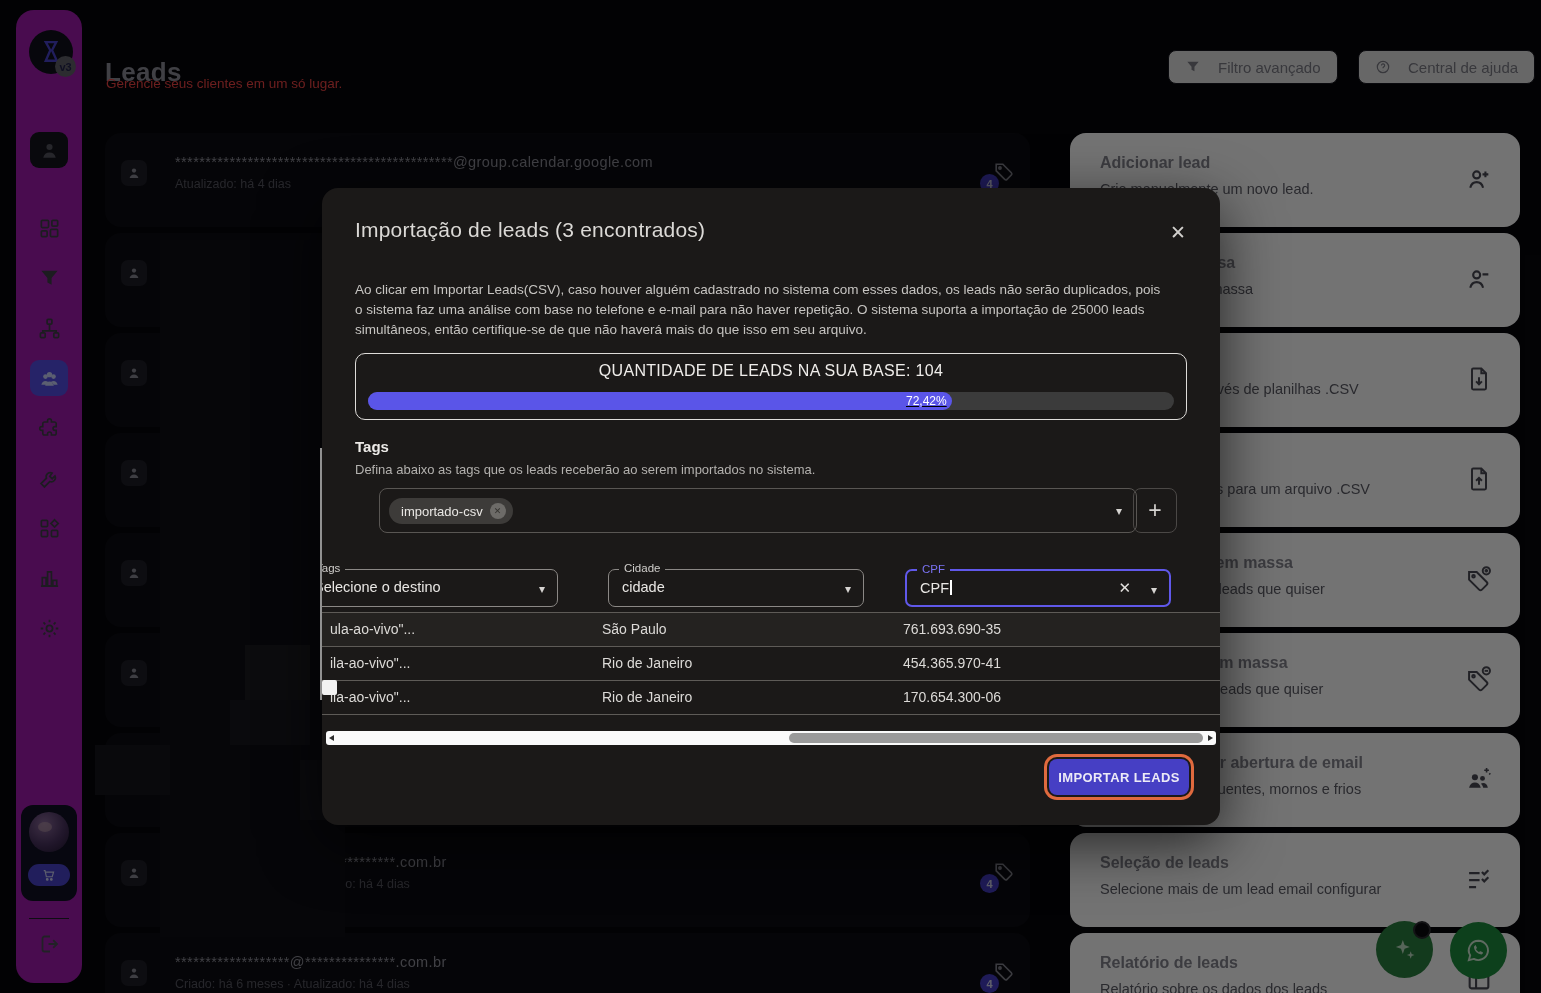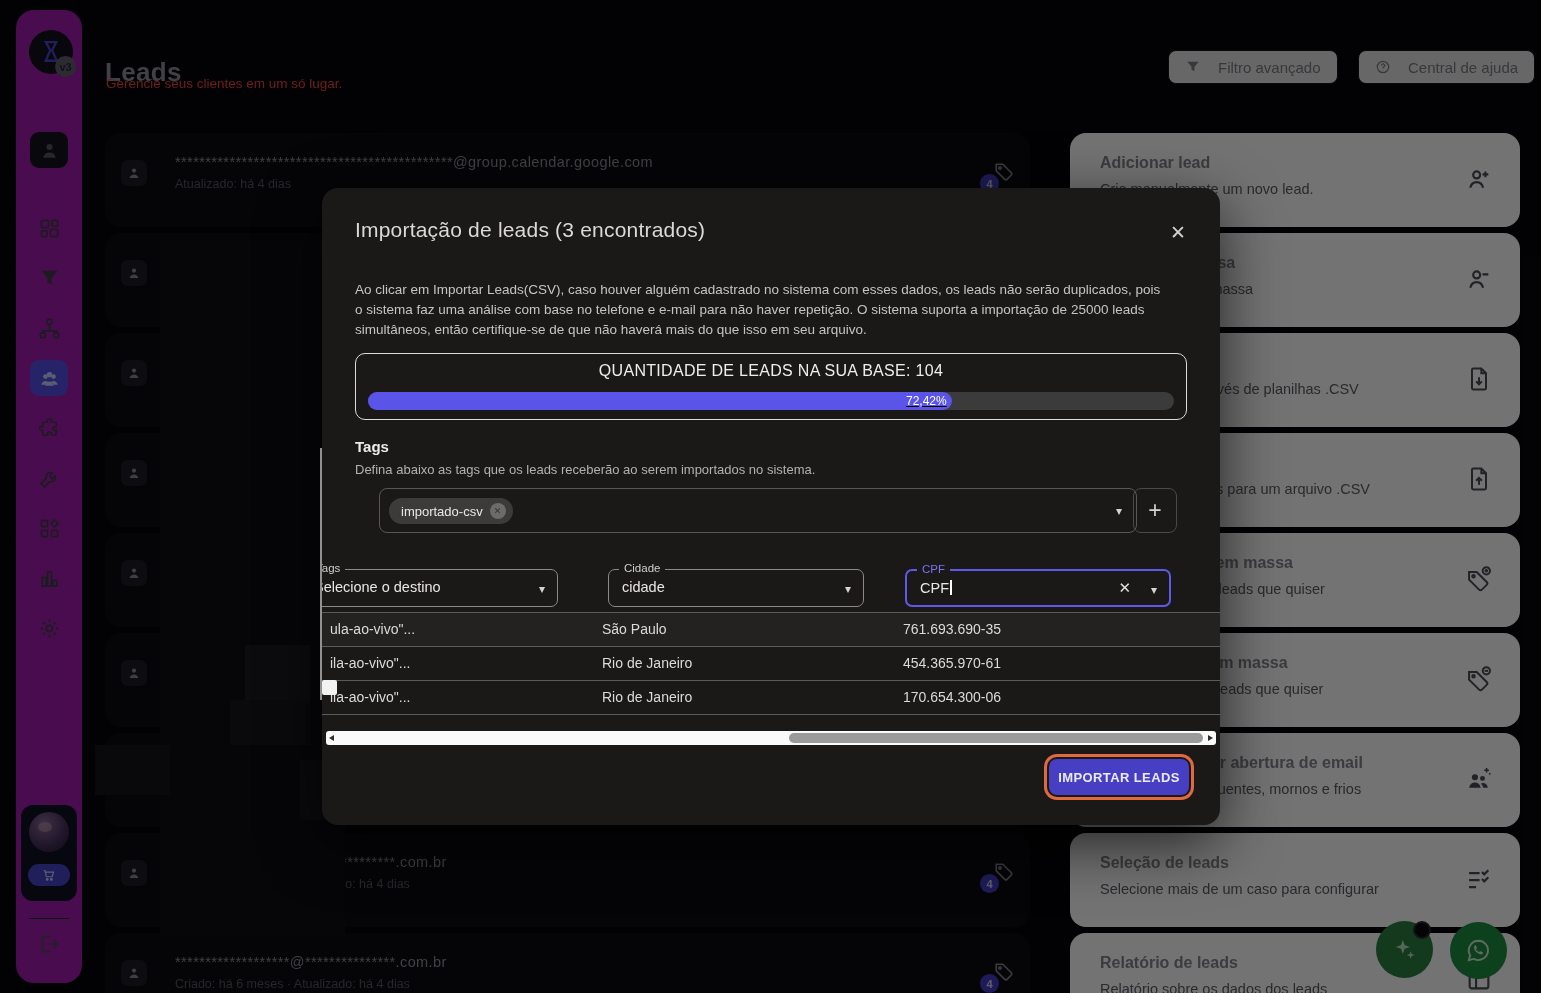--- a/index.html
+++ b/index.html
@@ -520,21 +520,21 @@
       <div class="card">
         <div class="card-title">Temperatura por abertura de email</div>
         <div class="card-sub">Identifique leads quentes, mornos e frios</div>
         <svg class="card-ic">
           <use href="#sym-people-sparkle"></use>
         </svg>
       </div>
 
       <div class="card">
         <div class="card-title">Seleção de leads</div>
-        <div class="card-sub">Selecione mais de um caso para configurar</div>
+        <div class="card-sub">Selecione mais de um lead email configurar</div>
         <svg class="card-ic">
           <use href="#sym-checklist"></use>
         </svg>
       </div>
 
       <div class="card">
         <div class="card-title">Relatório de leads</div>
         <div class="card-sub">Relatório sobre os dados dos leads</div>
         <svg class="card-ic">
           <use href="#sym-report"></use>
@@ -604,21 +604,21 @@
 
         <div class="m-trow">
           <span class="m-c1">ula-ao-vivo"...</span>
           <span class="m-c2">São Paulo</span>
           <span class="m-c3">761.693.690-35</span>
         </div>
 
         <div class="m-trow">
           <span class="m-c1">ila-ao-vivo"...</span>
           <span class="m-c2">Rio de Janeiro</span>
-          <span class="m-c3">454.365.970-61</span>
+          <span class="m-c3">454.365.970-41</span>
         </div>
 
         <div class="m-trow">
           <span class="m-c1">ila-ao-vivo"...</span>
           <span class="m-c2">Rio de Janeiro</span>
           <span class="m-c3">170.654.300-06</span>
         </div>
       </div>
 
     <div class="m-scroll">

